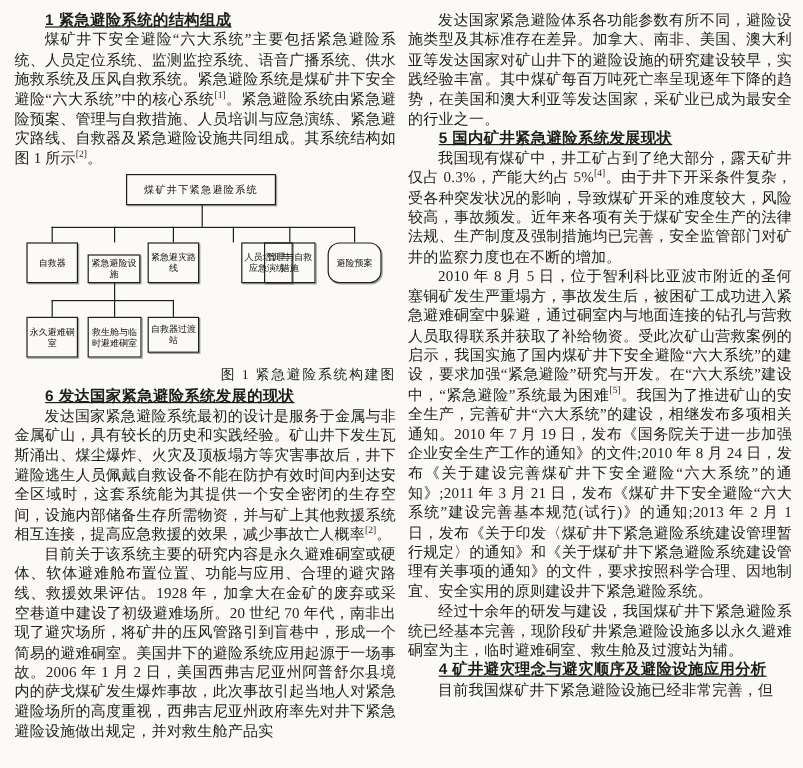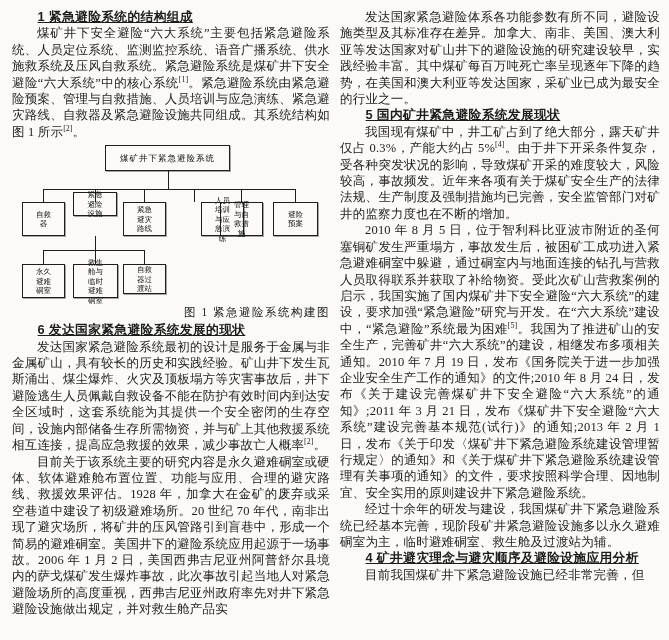--- a/index.html
+++ b/index.html
@@ -49,21 +49,21 @@
     box-sizing: border-box;
     border: 1px solid #1e1e1e;
     box-shadow: 1px 1px 0 rgba(60,60,60,0.45);
     display: flex;
     align-items: center;
     justify-content: center;
     text-align: center;
     font-family: "Liberation Sans", "DejaVu Sans", sans-serif;
     font-size: 7.5px;
     line-height: 9.5px;
-    padding: 11px;
+    padding: 0;
     color: #111;
   }
   .box.root { font-size: 8.5px; letter-spacing: 1px; }
   .ln { position: absolute; background: #1e1e1e; }
   .caption {
     margin-top: 5px;
     text-align: right;
     font-size: 11.5px;
     letter-spacing: 1.5px;
     color: #222;
@@ -84,25 +84,25 @@
       <div class="ln" style="left:156px; top:28px; width:1px; height:18px;"></div>
       <div class="ln" style="left:31px;  top:46px; width:253px; height:1px;"></div>
       <div class="ln" style="left:31px;  top:46px; width:1px; height:13px;"></div>
       <div class="ln" style="left:83px;  top:46px; width:1px; height:13px;"></div>
       <div class="ln" style="left:132px; top:46px; width:1px; height:13px;"></div>
       <div class="ln" style="left:182px; top:46px; width:1px; height:13px;"></div>
       <div class="ln" style="left:229px; top:46px; width:1px; height:13px;"></div>
       <div class="ln" style="left:283px; top:46px; width:1px; height:13px;"></div>
 
       <div class="box" style="left:10px;  top:59px; width:43px; height:34px;">自救器</div>
-      <div class="box" style="left:61px;  top:49px; width:44px; height:24px;">紧急避险设施</div>
+      <div class="box" style="left:61px;  top:69px; width:44px; height:24px;">紧急避险设施</div>
       <div class="box" style="left:111px; top:59px; width:43px; height:34px;">紧急避灾路线</div>
       <div class="box" style="left:161px; top:59px; width:43px; height:34px;margin-left:28px;">人员培训与应急演练</div>
       <div class="box" style="left:208px; top:59px; width:43px; height:34px;">管理与自救措施</div>
-      <div class="box" style="left:261px; top:59px; width:45px; height:34px;">避险预案</div>
+      <div class="box" style="left:261px; top:59px; width:45px; height:34px;border-radius:10px;">避险预案</div>
 
       <div class="ln" style="left:83px;  top:93px;  width:1px; height:14px;"></div>
       <div class="ln" style="left:31px;  top:107px; width:102px; height:1px;"></div>
       <div class="ln" style="left:31px;  top:107px; width:1px; height:14px;"></div>
       <div class="ln" style="left:83px;  top:107px; width:1px; height:14px;"></div>
       <div class="ln" style="left:132px; top:107px; width:1px; height:14px;"></div>
 
       <div class="box" style="left:10px;  top:121px; width:43px; height:34px;">永久避难硐室</div>
       <div class="box" style="left:61px;  top:121px; width:45px; height:34px;">救生舱与临时避难硐室</div>
       <div class="box" style="left:111px; top:121px; width:43px; height:30px;">自救器过渡站</div>

